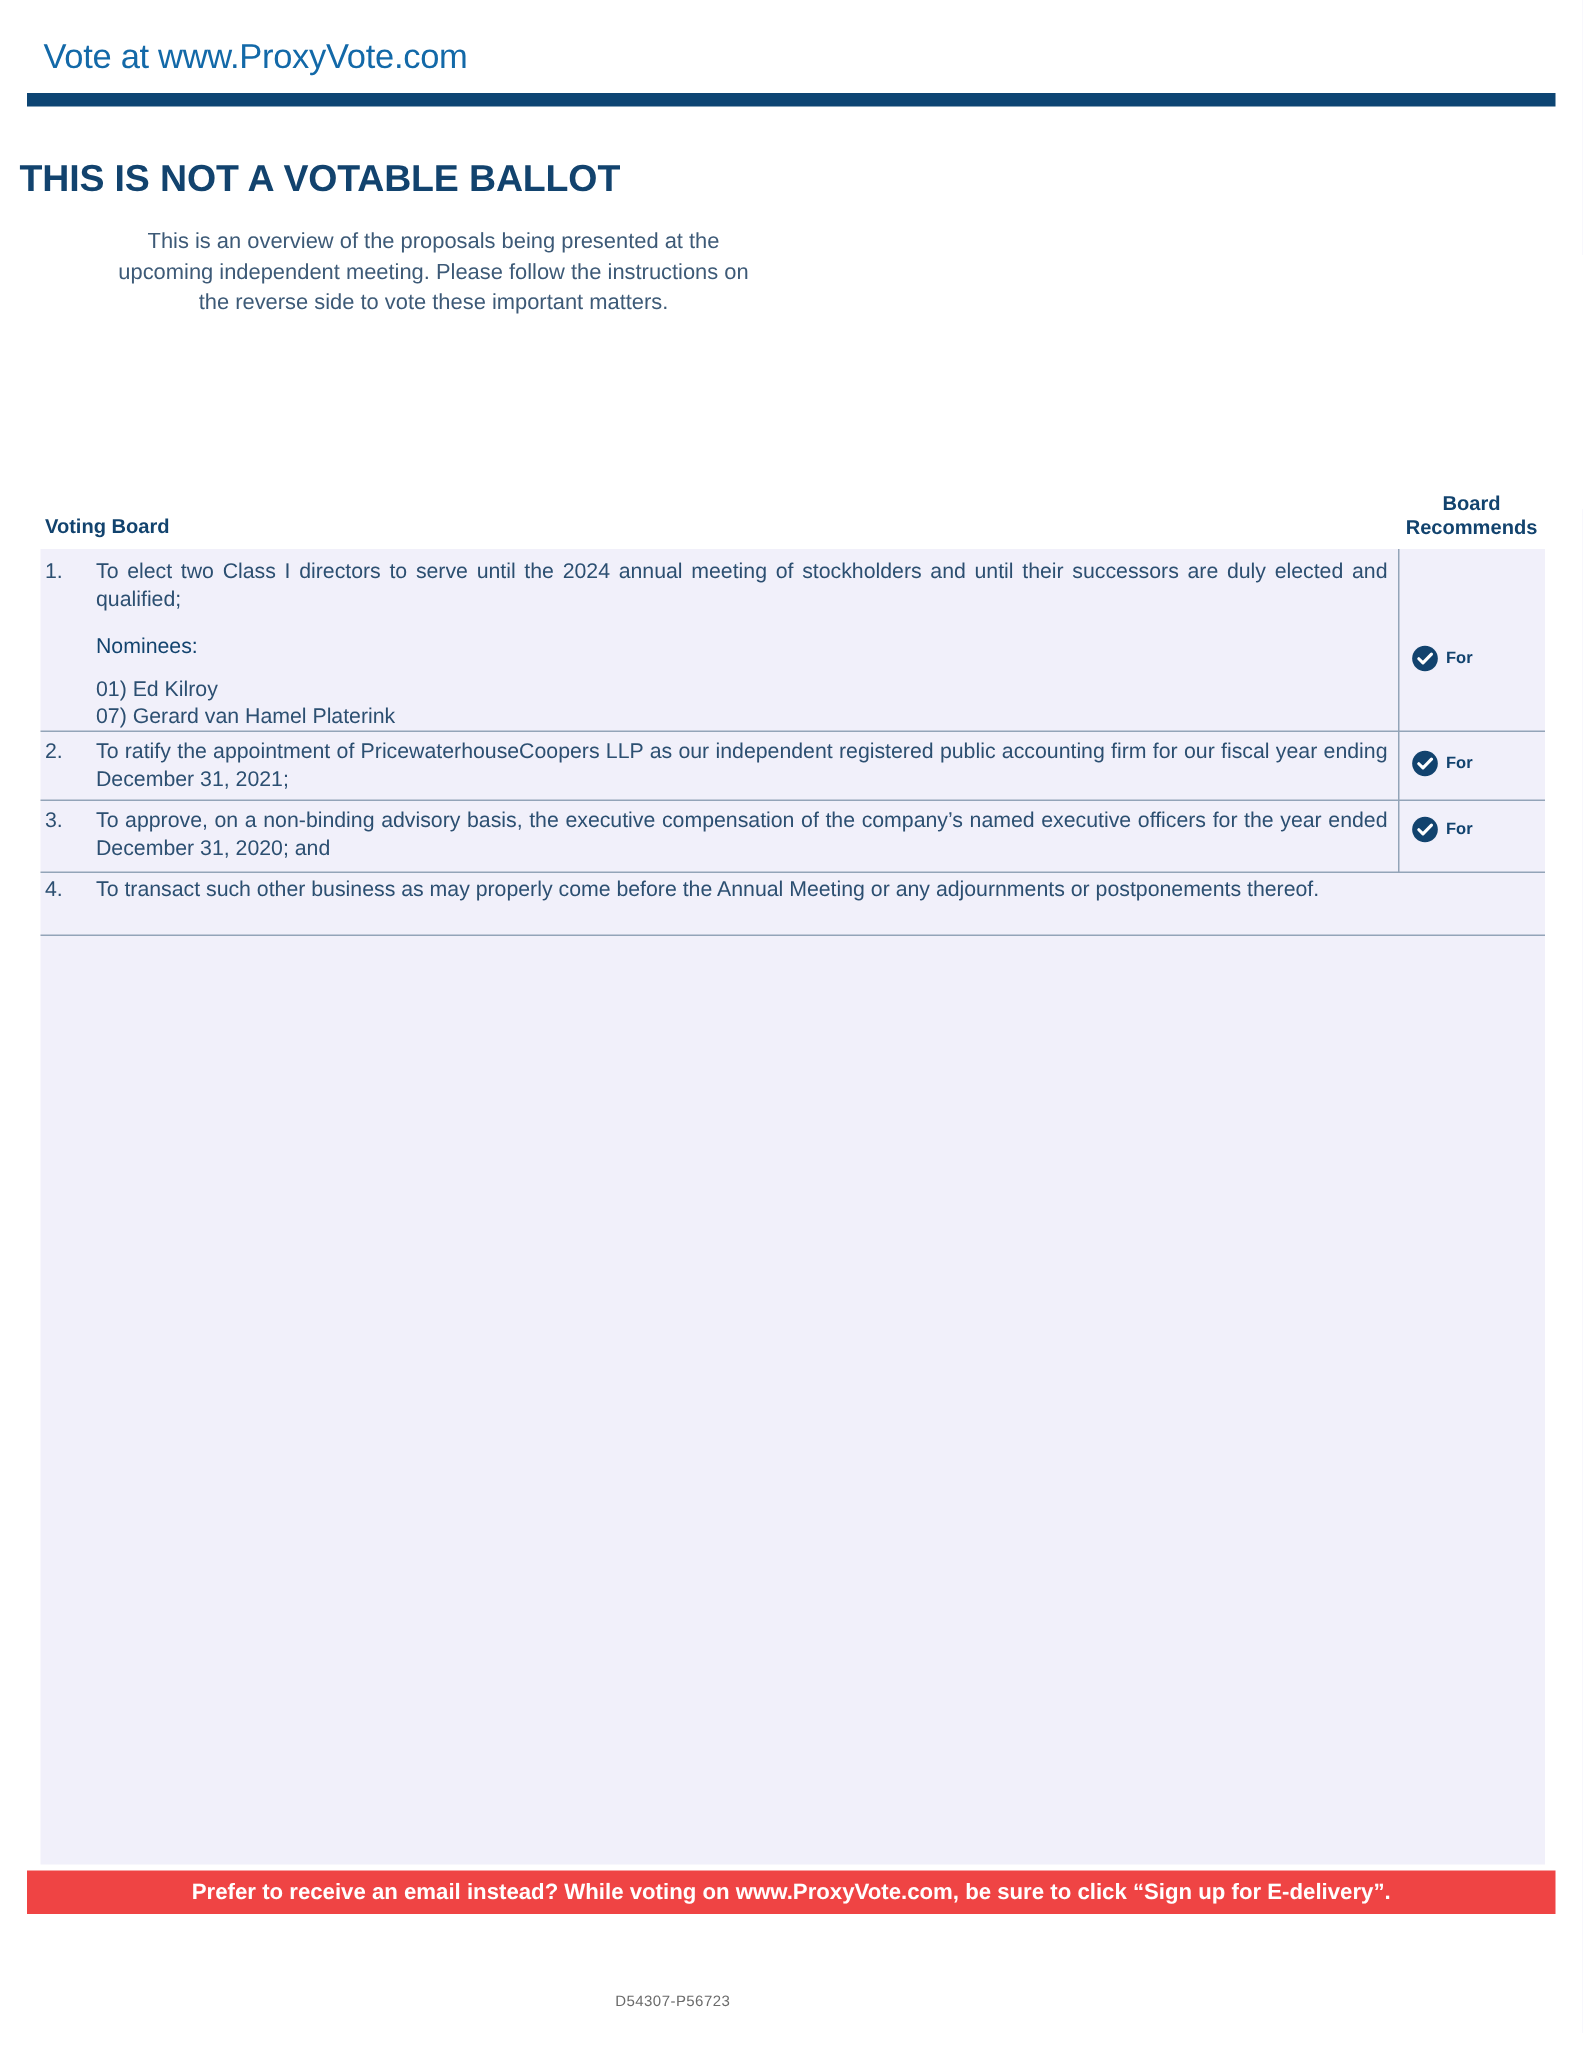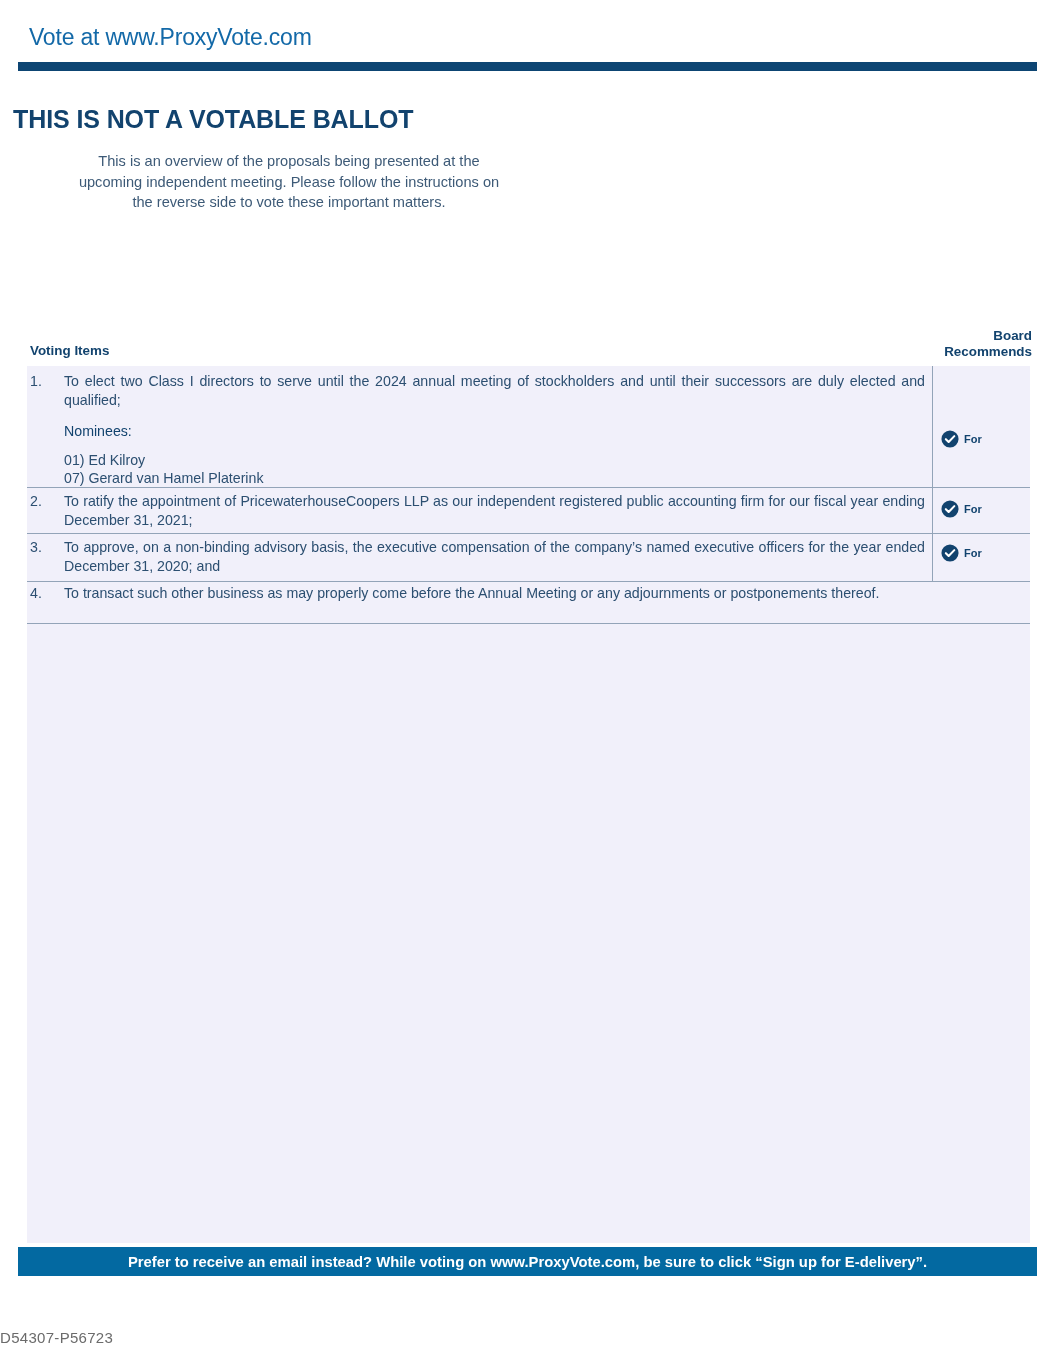--- a/index.html
+++ b/index.html
@@ -74,21 +74,21 @@
     font-size: 13.4px;
     font-weight: bold;
     color: #12436e;
   }
 
   .col-head-board {
     position: absolute;
     left: 930px;
     top: 328px;
     width: 102px;
-    text-align: right;
+    text-align: center;
     font-size: 13.4px;
     font-weight: bold;
     color: #12436e;
     line-height: 15.5px;
   }
 
   
   .panel {
     position: absolute;
     left: 27px;
@@ -180,37 +180,37 @@
     display: block;
   }
 
   
   .footer-bar {
     position: absolute;
     left: 18px;
     top: 1247px;
     width: 1019px;
     height: 29px;
-    background: #0369a1;
+    background: #ef4444;
     color: #ffffff;
     font-size: 14.8px;
     font-weight: bold;
     display: flex;
     align-items: center;
     justify-content: center;
     white-space: nowrap;
   }
 
   .control-number {
     position: absolute;
     left: 0;
     top: 1329px;
     width: 897px;
-    text-align: left;
-    font-size: 15px;
+    text-align: center;
+    font-size: 10px;
     color: #6b6b6b;
     letter-spacing: 0.3px;
   }
 </style>
 </head>
 <body>
 
 <div class="page">
 
   <div class="site-title">Vote at www.ProxyVote.com</div>
@@ -218,21 +218,21 @@
   <div class="header-rule"></div>
 
   <div class="doc-heading">THIS IS NOT A VOTABLE BALLOT</div>
 
   <div class="intro-text">
     <div>This is an overview of the proposals being presented at the</div>
     <div>upcoming independent meeting. Please follow the instructions on</div>
     <div>the reverse side to vote these important matters.</div>
   </div>
 
-  <div class="col-head-items">Voting Items</div>
+  <div class="col-head-items">Voting Board</div>
 
   <div class="col-head-board">
     <div>Board</div>
     <div>Recommends</div>
   </div>
 
   <div class="panel"></div>
   <div class="col-divider"></div>
 
   <div class="row-rule rule-1"></div>

